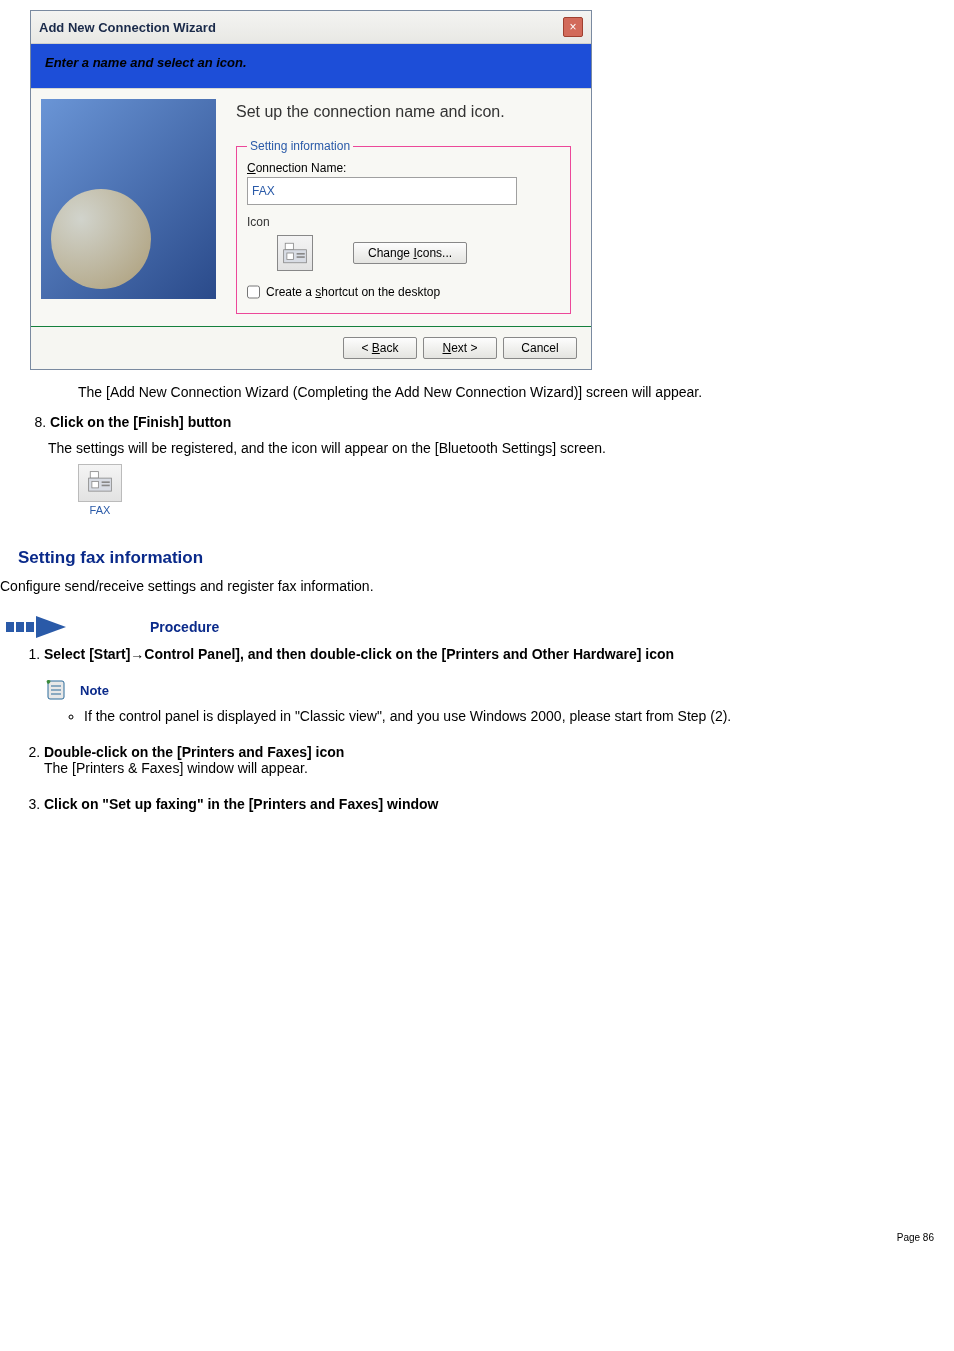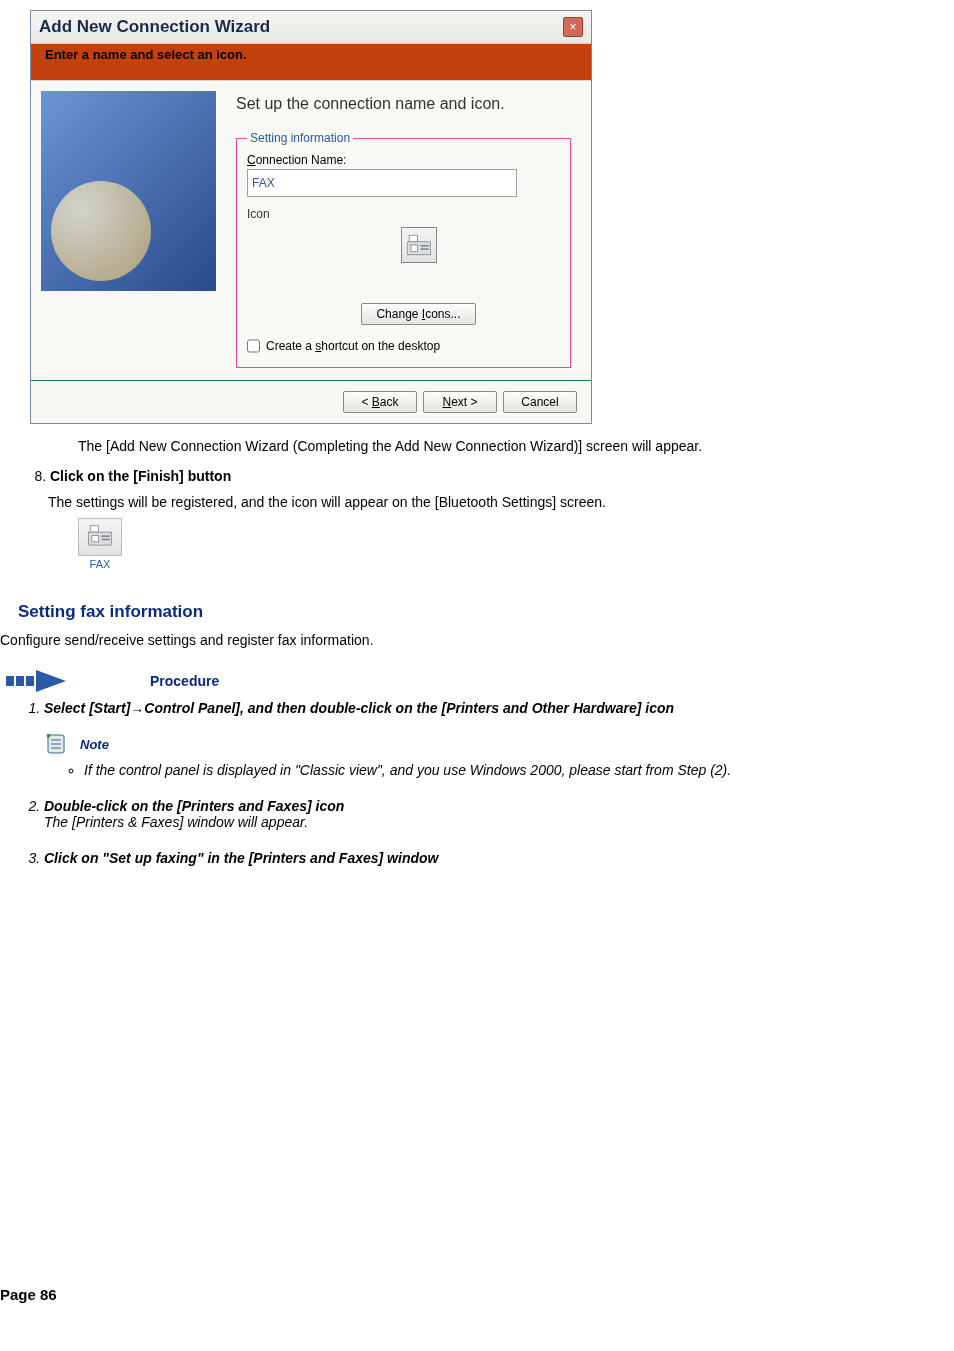--- a/index.html
+++ b/index.html
@@ -21,38 +21,39 @@
   .titlebar {
     background: linear-gradient(#f4f4f2, #e8e8e4);
     border-bottom: 1px solid #d0d0cc;
     padding: 6px 8px;
     display: flex;
     justify-content: space-between;
     align-items: center;
   }
   .titlebar-text {
     font-weight: bold;
-    font-size: 17px;
+    font-size: 13px;
     color: #1a2a4a;
   }
   .close-box {
     width: 18px;
     height: 18px;
     background: #d26a5a;
     border: 1px solid #a04030;
     color: #fff;
     font-size: 12px;
     line-height: 18px;
     text-align: center;
     border-radius: 2px;
   }
   .header-strip {
-    background: #c2410c;
+    background: #1d4ed8;
     border-bottom: 1px solid #d6d6d0;
-    padding: 2px 14px 18px 14px;
+    padding: 10px 14px 18px 14px;
+    font-style: italic;
   }
   .header-strip b {
     font-size: 13px;
   }
   .body-area {
     display: flex;
     padding: 10px 0 0 0;
   }
   .side-img {
     width: 175px;
@@ -112,21 +113,20 @@
     font-size: 12px;
     color: #333;
     margin-top: 10px;
   }
   .icon-row {
     display: flex;
     align-items: center;
     gap: 40px;
     margin-top: 6px;
     margin-left: 30px;
-    flex-direction: column;
   }
   .fax-icon-box {
     width: 34px;
     height: 34px;
     border: 1px solid #888;
     background: linear-gradient(#f4f4f4, #e2e2e2);
     display:flex; align-items:center; justify-content:center;
   }
   .fax-icon-box svg { width: 26px; height: 26px; }
   .win-btn {
@@ -209,21 +209,20 @@
   .procedure-label {
     color: #0a2a8a;
     font-weight: bold;
     font-size: 14px;
     text-align: right;
   }
   ol.steps {
     margin: 6px 0 0 18px;
     padding-left: 26px;
     font-size: 14px;
-    font-style: italic;
   }
   ol.steps > li { margin-bottom: 20px; }
   .note-row {
     display:flex; align-items:center; gap:10px;
     margin: 16px 0 6px 0;
   }
   .note-label {
     color:#0a2a8a;
     font-weight:bold;
     font-size:13px;
@@ -234,23 +233,23 @@
     margin: 4px 0 10px 22px;
     padding-left: 18px;
     font-size: 14px;
   }
   .step-sub {
     font-weight: normal;
   }
   .page-footer {
     position: relative;
     margin-top: 420px;
-    text-align: left;
-    font-size: 15px;
-    font-weight: bold;
+    text-align: right;
+    font-size: 10px;
+    font-weight: normal;
     padding-right: 20px;
     padding-bottom: 16px;
   }
   .u { text-decoration: underline; }
 </style>
 </head>
 <body>
 
 <div class="wizard-dialog">
   <div class="titlebar">

